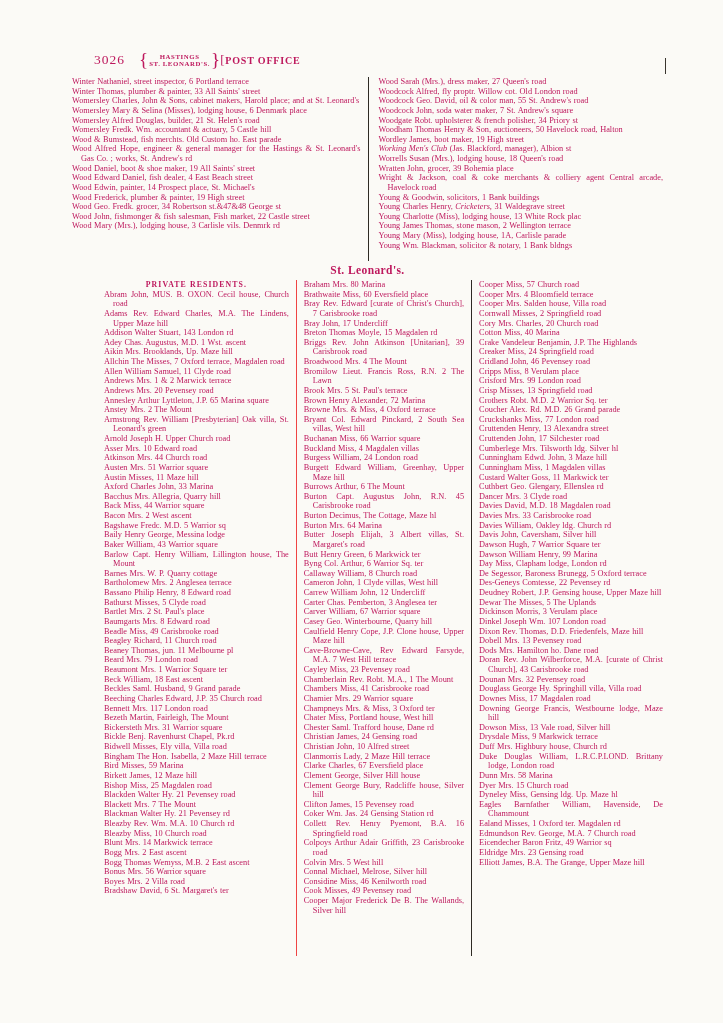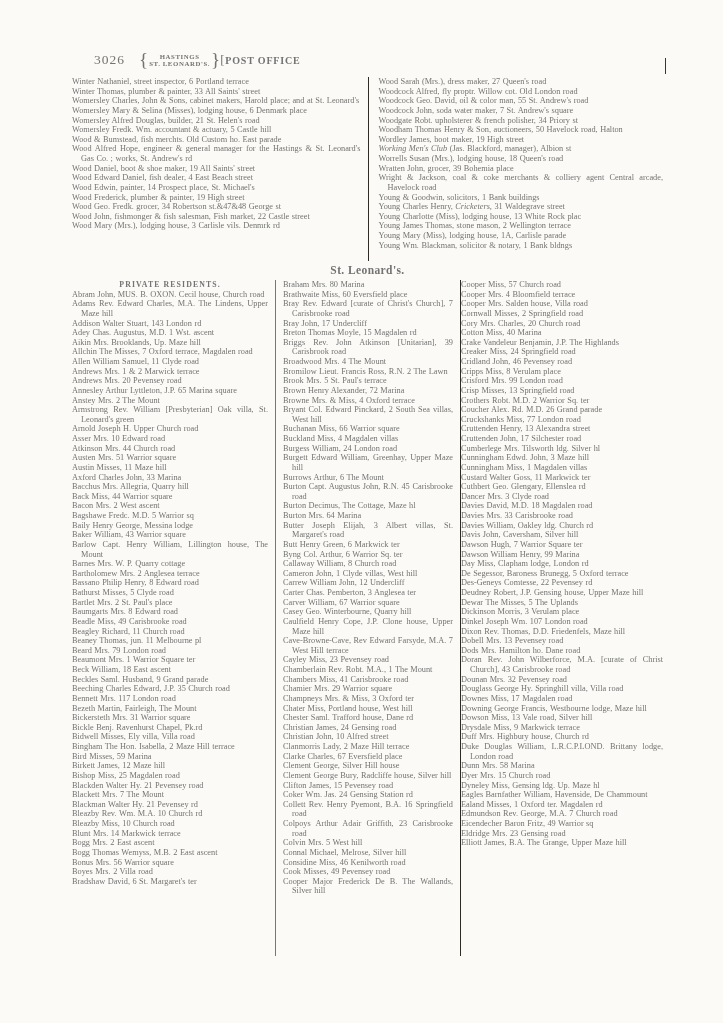--- a/index.html
+++ b/index.html
@@ -1,20 +1,20 @@
 <!DOCTYPE html>
 <html><head>
 <meta charset="utf-8">
 <style>
   * { margin:0; padding:0; box-sizing:border-box; }
   html,body { background:#e8e6e0; }
   .page {
     width:723px; height:1023px;
     background:#fbfaf6;
-    color:#737373;
+    color:#be185d;
     font-family:"Liberation Serif","DejaVu Serif",serif;
     padding:52px 60px 16px 72px;
     position:relative;
     overflow:hidden;
   }
   
   .header {
     display:flex; align-items:center;
     margin-bottom:9px; padding:0 2px 0 22px;
   }
@@ -38,23 +38,23 @@
   .top-col { width:50%; }
   .top-col.left  { padding-right:7px; }
   .top-col.right { border-left:1px solid #2e2a24; padding-left:10px; }
   
   .section-title {
     text-align:center; font-size:11.5px; font-weight:700;
     letter-spacing:.4px; margin:3px 0 4px 0;
   }
   
   .residents { display:flex; min-height:676px; }
-  .res-col-1 { width:203px; padding-right:7px; }
+  .res-col-1 { width:203px; padding-right:7px;margin-left:32px; }
   .res-col-2 { width:185px; border-left:1px solid #ef4444; padding:0 7px; }
-  .res-col-3 { width:203px; border-left:1px solid #2e2a24; }
+  .res-col-3 { width:203px; border-left:1px solid #2e2a24; padding-left:7px; }
   .sub-heading {
     text-align:center; font-size:7.8px; font-weight:700;
     letter-spacing:1.1px; line-height:9.62px;
   }
 </style>
 </head>
 <body>
 
 <div class="page">
 

